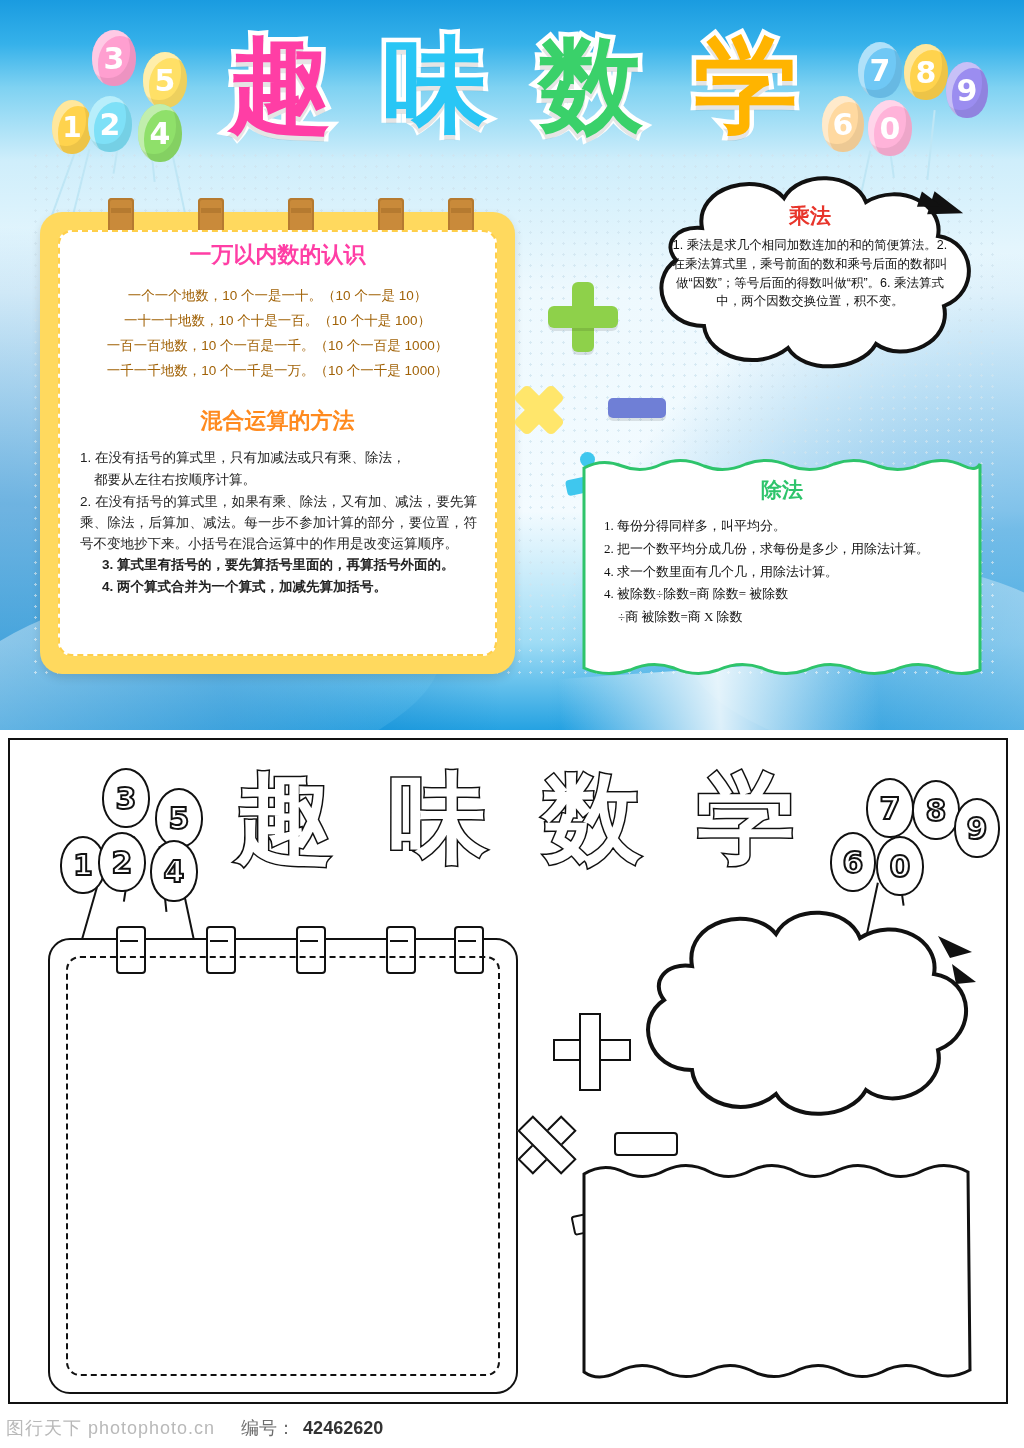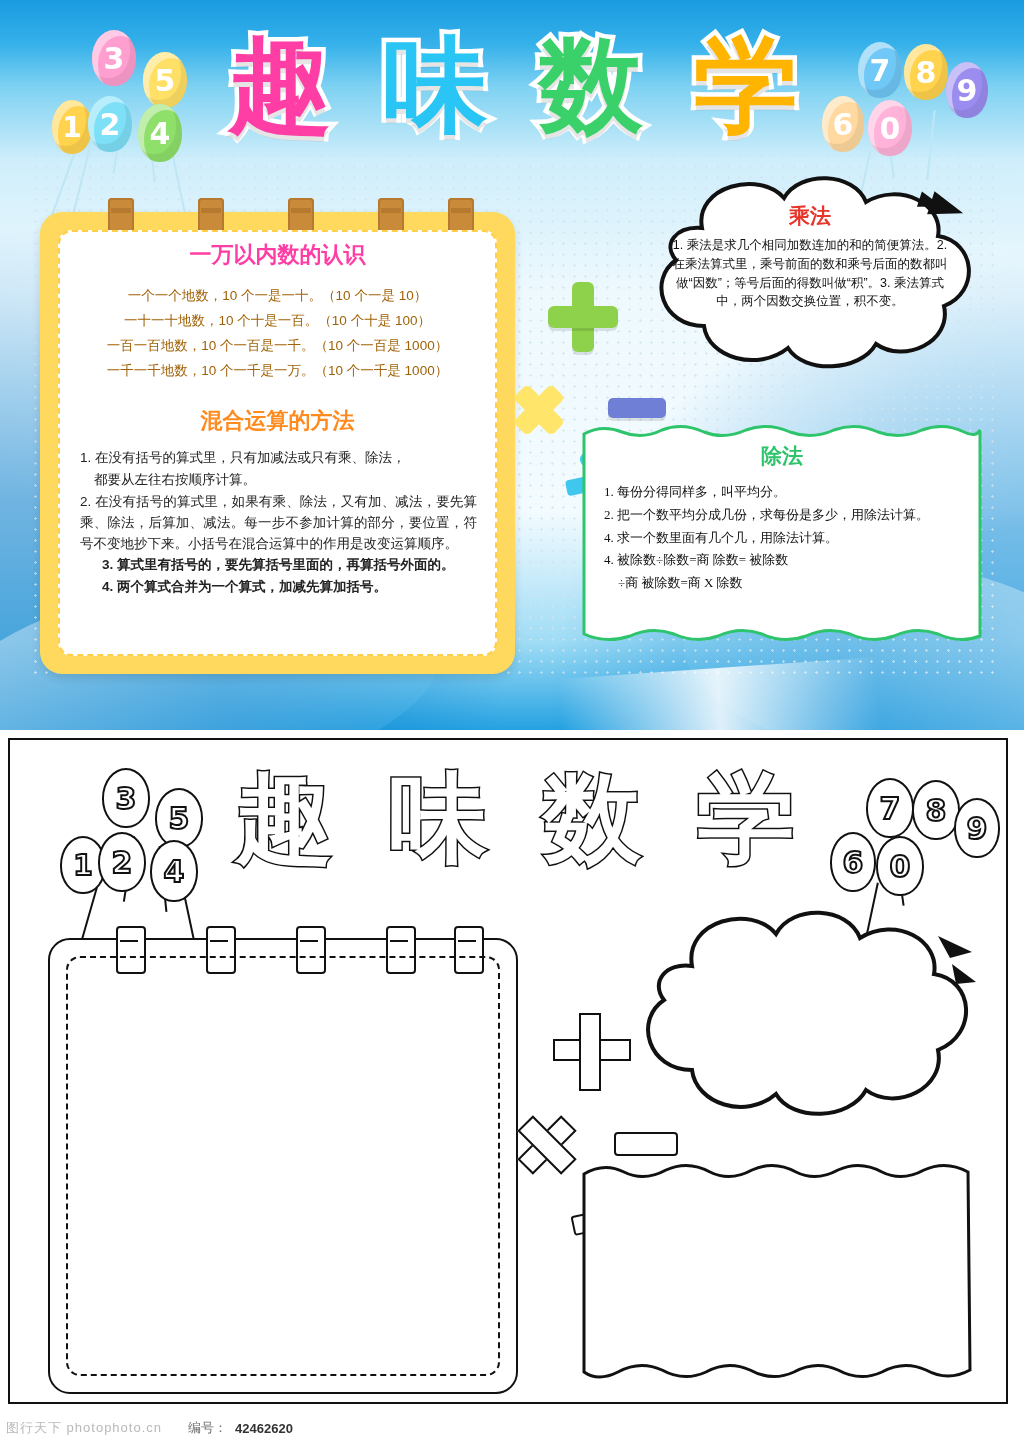--- a/index.html
+++ b/index.html
@@ -108,21 +108,21 @@
   .cloud svg{position:absolute;left:0;top:0;}
   .cloud-content{
     position:absolute;left:34px;top:34px;width:288px;height:150px;
     text-align:center;
   }
   .cloud-title{color:#e8352b;font-weight:bold;font-size:21px;margin-bottom:6px;}
   .cloud-text{font-size:12.5px;color:#111;line-height:1.5;text-align:center;}
 
   
   .wavybox{
-    position:absolute;left:578px;top:422px;width:408px;height:222px;
+    position:absolute;left:578px;top:456px;width:408px;height:222px;
   }
   .wavybox svg{position:absolute;left:0;top:0;}
   .wavy-content{position:absolute;left:26px;top:20px;width:356px;}
   .wavy-title{text-align:center;color:#2ec46b;font-weight:bold;font-size:21px;margin-bottom:12px;}
   .wavy-text{font-size:13px;color:#111;line-height:1.6;}
   .wavy-text p{margin:0 0 2px 0;font-family:Liberation Serif, serif;}
 
   
   .sym{position:absolute;font-weight:bold;color:#fff;display:flex;align-items:center;justify-content:center;}
   .plus{
@@ -200,21 +200,21 @@
   .la-divide{position:absolute;left:562px;top:445px;width:46px;height:70px;}
   .la-divide .bar{position:absolute;left:0;top:26px;width:46px;height:16px;background:#fff;border:2.5px solid #111;border-radius:3px;transform:rotate(-12deg);}
   .la-divide .d1,.la-divide .d2{position:absolute;width:14px;height:14px;border-radius:50%;background:#fff;border:2.5px solid #111;}
   .la-divide .d1{left:14px;top:0;}
   .la-divide .d2{left:18px;top:52px;}
 
   
   .footer{
     position:absolute;left:0;top:1408px;width:1024px;height:40px;
     background:#ffffff;display:flex;align-items:center;
-    font-size:13px;color:#8f8f8f;
+    font-size:18px;color:#8f8f8f;
   }
   .footer .wm{margin-left:6px;letter-spacing:1px;color:#b9b9b9;}
   .footer .num-label{margin-left:26px;color:#6d6d6d;}
   .footer .num{margin-left:8px;color:#333;font-weight:bold;}
 </style>
 </head>
 <body>
 
 <div class="poster">
   <div class="dots"></div>
@@ -295,21 +295,21 @@
       </div>
     </div>
   </div>
 
   <div class="cloud">
     <svg width="352" height="210" viewBox="0 0 352 210">
       <path d="M70 60 C62 18 128 2 152 30 C168 2 222 4 234 34 C268 14 312 36 306 68 C344 74 348 124 312 138 C320 174 272 196 244 176 C228 204 172 206 156 180 C126 204 76 190 72 158 C30 158 16 112 44 92 C30 76 44 58 70 60 Z" fill="#ffffff" stroke="#111111" stroke-width="4"></path>
     </svg>
     <div class="cloud-content">
       <div class="cloud-title">乘法</div>
-      <div class="cloud-text">1. 乘法是求几个相同加数连加的和的简便算法。2. 在乘法算式里，乘号前面的数和乘号后面的数都叫做“因数”；等号后面的得数叫做“积”。3. 乘法算式中，两个因数交换位置，积不变。</div>
+      <div class="cloud-text">1. 乘法是求几个相同加数连加的和的简便算法。2. 在乘法算式里，乘号前面的数和乘号后面的数都叫做“因数”；等号后面的得数叫做“积”。6. 乘法算式中，两个因数交换位置，积不变。</div>
     </div>
   </div>
 
   <div class="pencil"></div>
 
   <div class="sym plus">
       <i></i>
       <b></b>
     </div>
   <div class="times">

